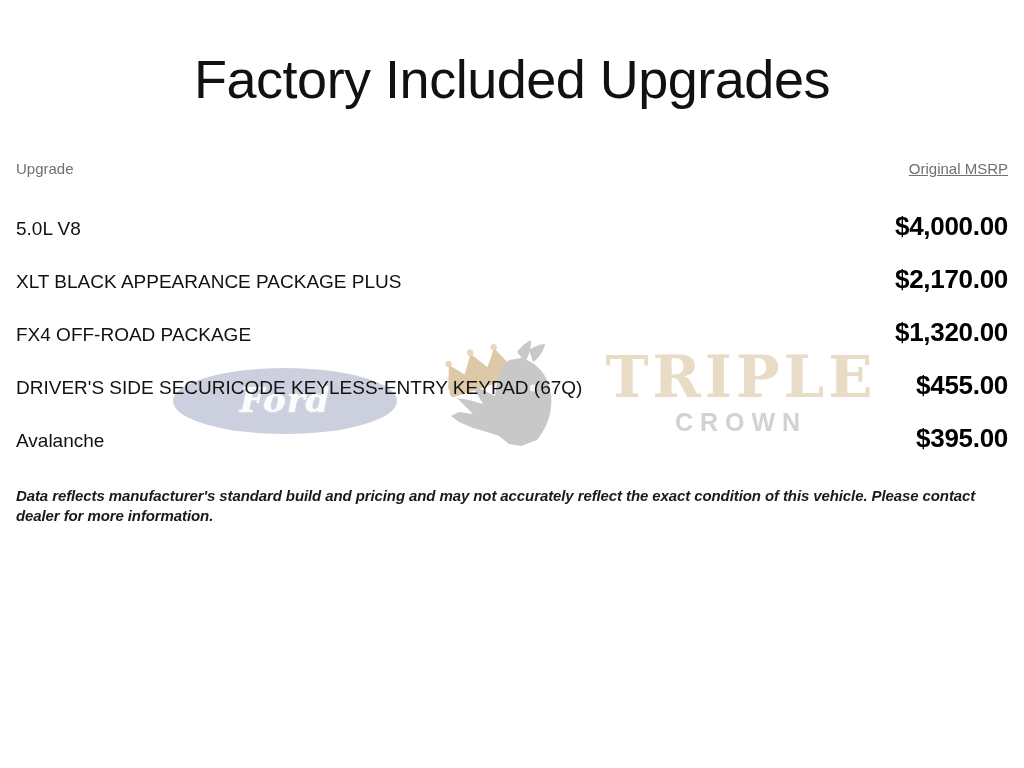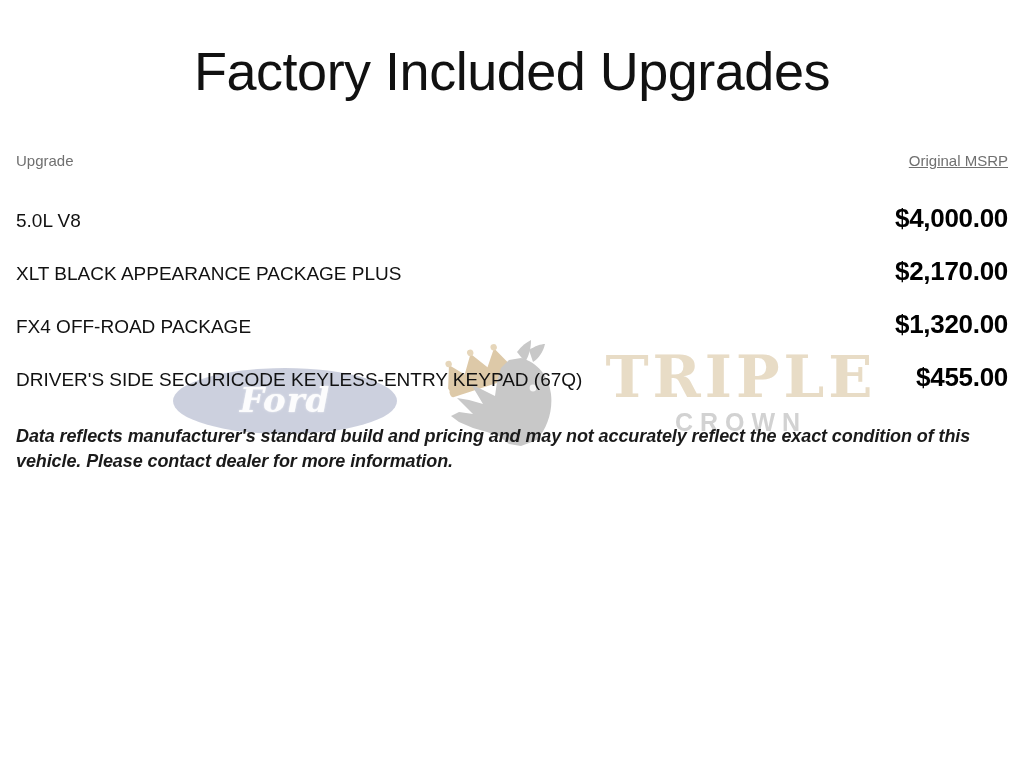--- a/index.html
+++ b/index.html
@@ -98,21 +98,21 @@
     letter-spacing: 7px;
     color: #d2d2d2;
     line-height: 1;
     filter: blur(.4px);
   }
 
   
   .content {
     position: relative;
     z-index: 2;
-    padding: 8px 16px;
+    padding: 16px 16px;
   }
 
   .page-title {
     margin: 0;
     padding-top: 32px;
     text-align: center;
     font-size: 54px;
     font-weight: 400;
     line-height: 1.18;
     color: #111111;
@@ -164,21 +164,21 @@
     font-size: 26px;
     font-weight: bold;
     color: #000000;
     line-height: 1.2;
     white-space: nowrap;
     letter-spacing: -0.3px;
   }
 
   .footnote {
     margin-top: 20px;
-    font-size: 18px;
+    font-size: 15px;
     font-style: italic;
     font-weight: bold;
     color: #1a1a1a;
     line-height: 1.35;
     letter-spacing: -0.1px;
   }
 </style>
 </head>
 <body>
 
@@ -244,19 +244,23 @@
         <div class="item-label">FX4 OFF-ROAD PACKAGE</div>
         <div class="item-price">$1,320.00</div>
       </div>
 
       <div class="row item-row">
         <div class="item-label">DRIVER'S SIDE SECURICODE KEYLESS-ENTRY KEYPAD (67Q)</div>
         <div class="item-price">$455.00</div>
       </div>
 
 
+      <div class="row item-row">
+        <div class="item-label">Avalanche</div>
+        <div class="item-price">$395.00</div>
+      </div>
 
     </div>
 
     <div class="footnote">Data reflects manufacturer's standard build and pricing and may not accurately reflect the exact condition of this vehicle. Please contact dealer for more information.</div>
 
   </div>
 </div>
 
 </body></html>

